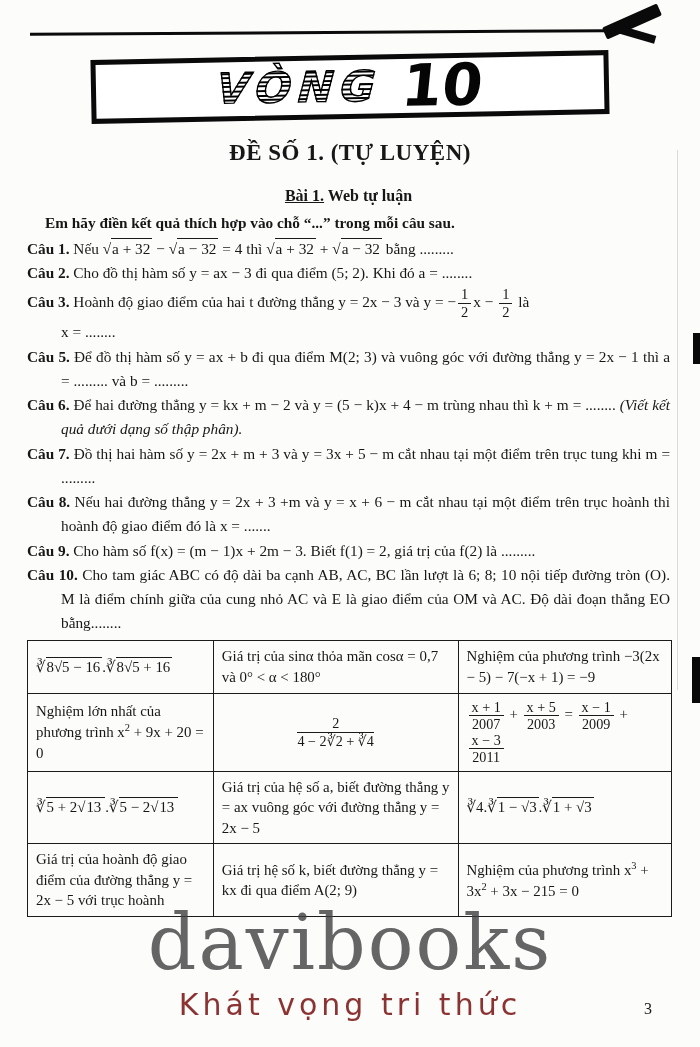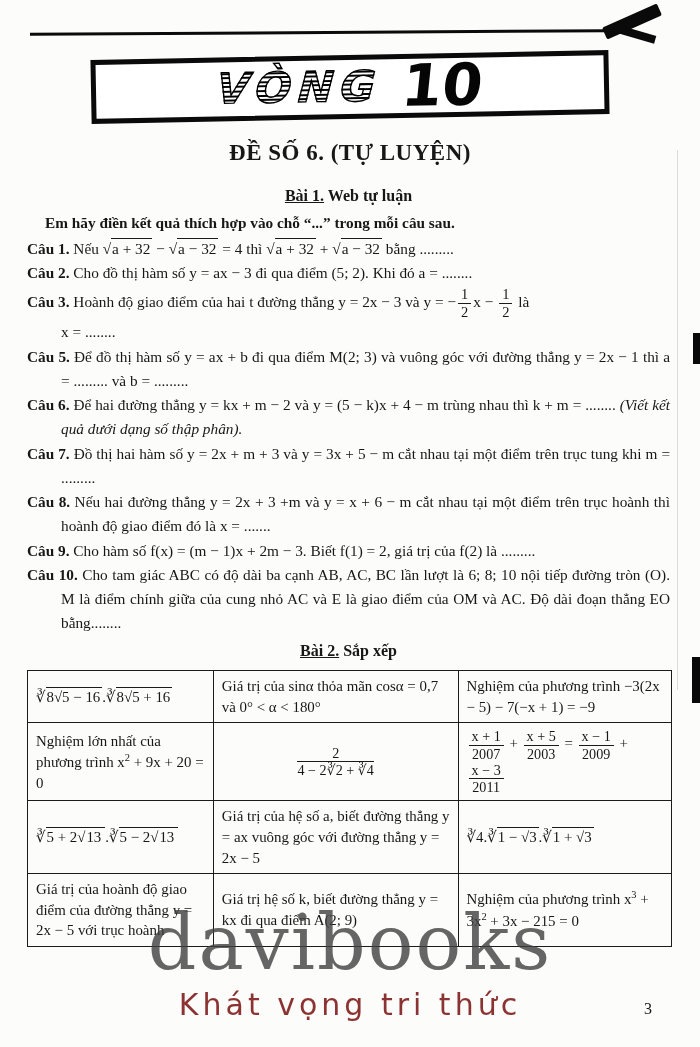--- a/index.html
+++ b/index.html
@@ -121,21 +121,21 @@
   <div class="art art-top-right2"></div>
   <div class="art art-edge-1"></div>
   <div class="art art-edge-2"></div>
   <div class="art-side-shadow" style="position:absolute;"></div>
 
   <div class="vong-box">
     <span class="vong-word">VÒNG</span>
     <span class="vong-num">10</span>
   </div>
 
-  <h1 class="title">ĐỀ SỐ 6. (TỰ LUYỆN)</h1>
+  <h1 class="title">ĐỀ SỐ 1. (TỰ LUYỆN)</h1>
 
   <div class="content">
 
     <p class="sec-head"><span class="sec-label">Bài 1.</span><span> Web tự luận</span></p>
     <p class="intro">Em hãy điền kết quả thích hợp vào chỗ “...” trong mỗi câu sau.</p>
 
     <p class="q"><b class="ql">Câu 1.</b> <span>Nếu √<span class="r">a + 32</span> − √<span class="r">a − 32</span> = 4 thì √<span class="r">a + 32</span> + √<span class="r">a − 32</span> bằng .........</span></p>
     <p class="q"><b class="ql">Câu 2.</b> <span>Cho đồ thị hàm số y = ax − 3 đi qua điểm (5; 2). Khi đó a = ........</span></p>
     <p class="q"><b class="ql">Câu 3.</b> <span>Hoành độ giao điểm của hai t đường thẳng y = 2x − 3 và y = −<span class="f">
             <b class="n">1</b>
@@ -144,21 +144,20 @@
             <b class="n">1</b>
             <b class="d">2</b>
           </span> là<br>x = ........</span></p>
     <p class="q"><b class="ql">Câu 5.</b> <span>Để đồ thị hàm số y = ax + b đi qua điểm M(2; 3) và vuông góc với đường thẳng y = 2x − 1 thì a = ......... và b = .........</span></p>
     <p class="q"><b class="ql">Câu 6.</b> <span>Để hai đường thẳng y = kx + m − 2 và y = (5 − k)x + 4 − m trùng nhau thì k + m = ........ <i>(Viết kết quả dưới dạng số thập phân).</i></span></p>
     <p class="q"><b class="ql">Câu 7.</b> <span>Đồ thị hai hàm số y = 2x + m + 3 và y = 3x + 5 − m cắt nhau tại một điểm trên trục tung khi m = .........</span></p>
     <p class="q"><b class="ql">Câu 8.</b> <span>Nếu hai đường thẳng y = 2x + 3 +m và y = x + 6 − m cắt nhau tại một điểm trên trục hoành thì hoành độ giao điểm đó là x = .......</span></p>
     <p class="q"><b class="ql">Câu 9.</b> <span>Cho hàm số f(x) = (m − 1)x + 2m − 3. Biết f(1) = 2, giá trị của f(2) là .........</span></p>
     <p class="q"><b class="ql">Câu 10.</b> <span>Cho tam giác ABC có độ dài ba cạnh AB, AC, BC lần lượt là 6; 8; 10 nội tiếp đường tròn (O). M là điểm chính giữa của cung nhỏ AC và E là giao điểm của OM và AC. Độ dài đoạn thẳng EO bằng........</span></p>
 
-    <p class="sec-head"><span class="sec-label">Bài 2.</span><span> Sắp xếp</span></p>
 
     <table class="sort">
       <tbody>
           <tr>
         <td class="c1">∛<span class="r">8√5 − 16</span>.∛<span class="r">8√5 + 16</span></td>
         <td class="c2">Giá trị của sinα thỏa mãn cosα = 0,7 và 0° &lt; α &lt; 180°</td>
         <td class="c3">Nghiệm của phương trình −3(2x − 5) − 7(−x + 1) = −9</td>
       </tr>
       <tr>
         <td class="c1">Nghiệm lớn nhất của phương trình x<sup>2</sup> + 9x + 20 = 0</td>

